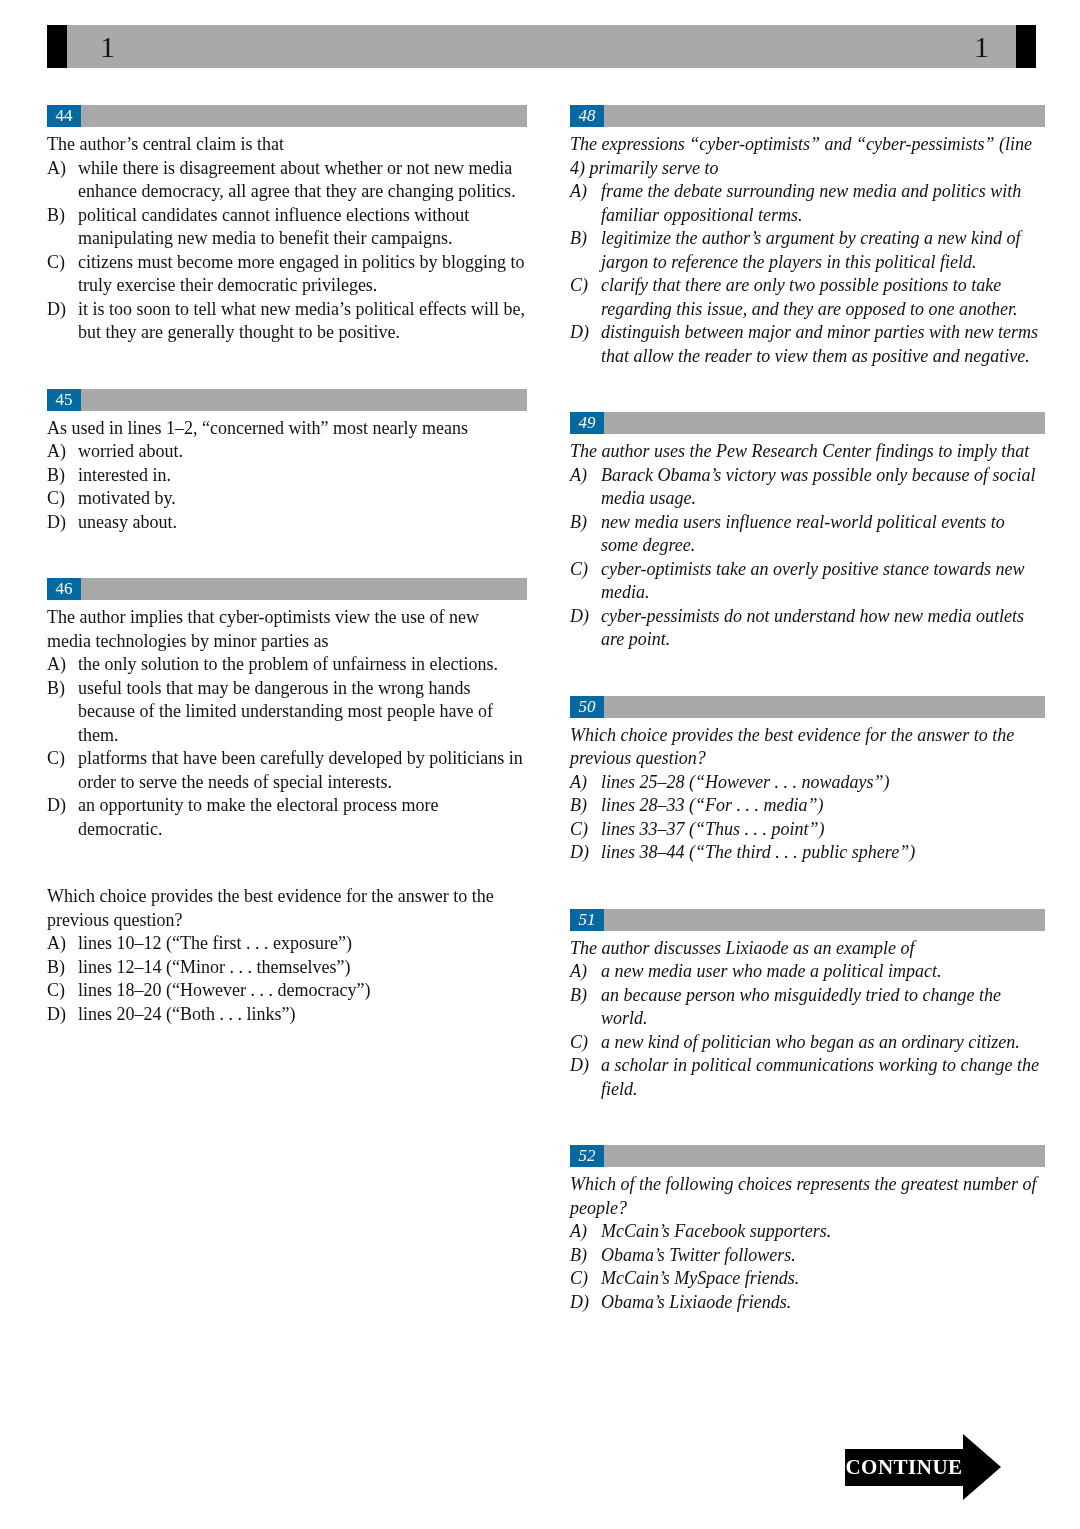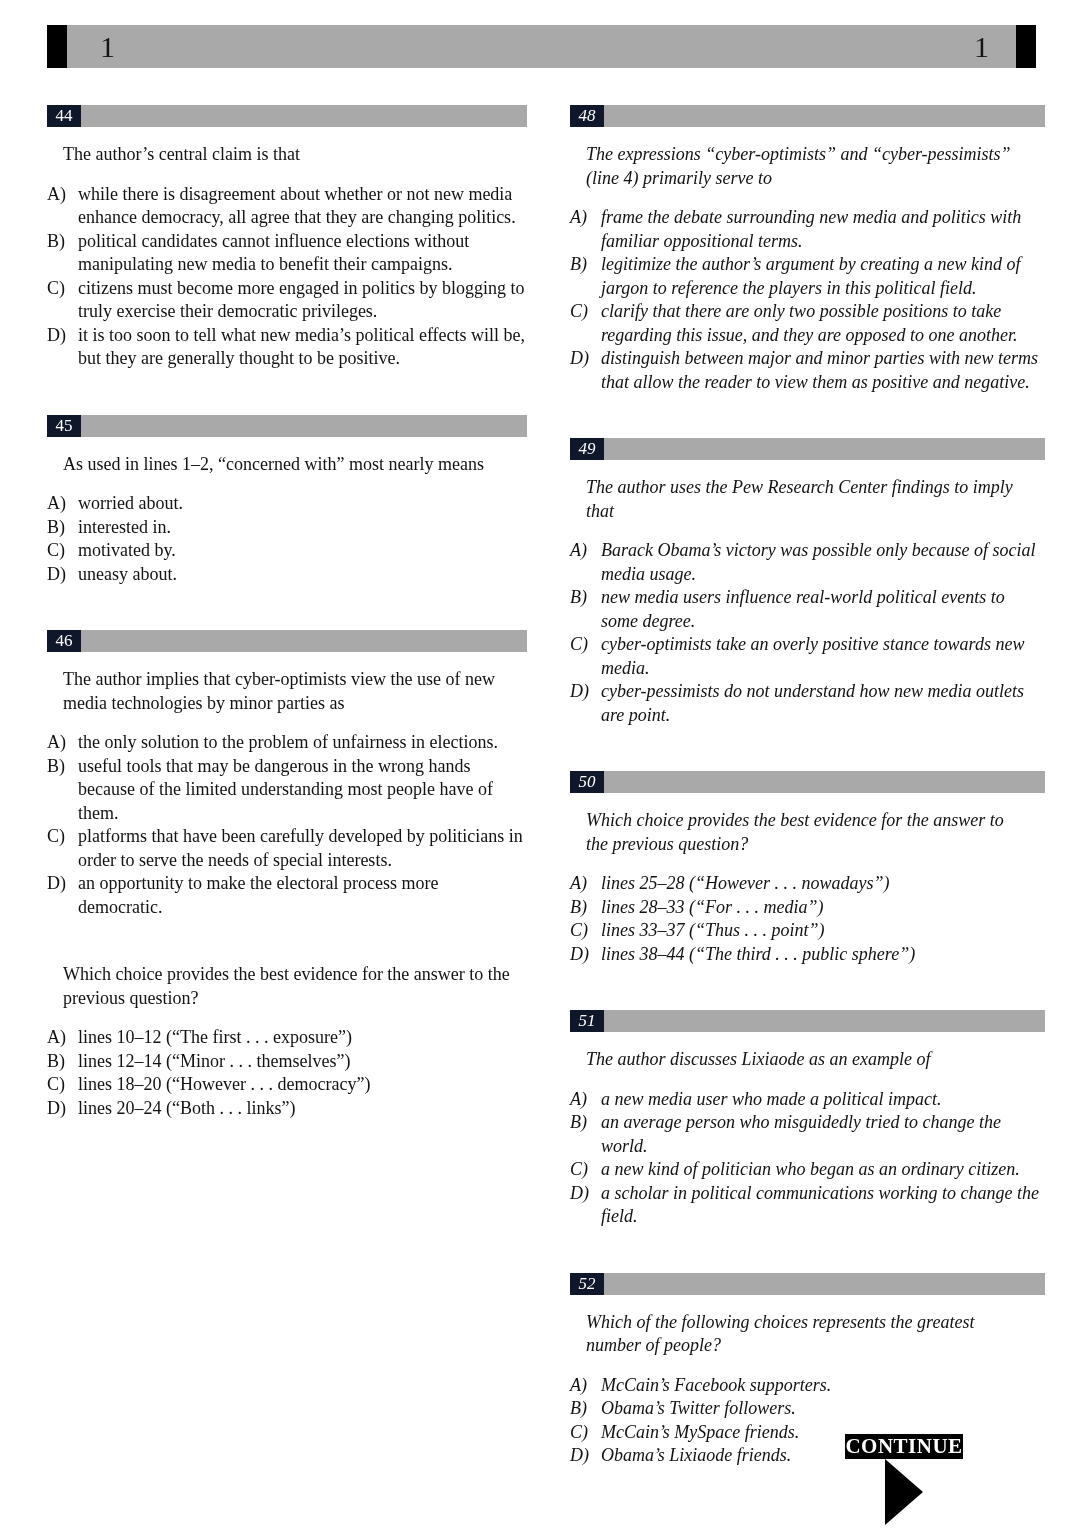--- a/index.html
+++ b/index.html
@@ -33,39 +33,39 @@
     width: 998px;
     display: flex; gap: 43px;
   }
   .col { display: block; }
   .col-left  { width: 480px; }
   .col-right { width: 475px; font-style: italic; }
 
   .question { margin: 0 0 44px 0; }
   .q-header { display: flex; height: 22px; margin-bottom: 6px; }
   .q-num {
-    width: 34px; background: #0f172a; color: #fff;
+    width: 34px; background: #0369a1; color: #fff;
     font-size: 17px; line-height: 22px; text-align: center;
   }
   .q-bar { flex: 1; background: #a9a9a9; }
 
   .q-stem {
-    margin: 16px; font-size: 18px; line-height: 23.5px;
+    margin: 0; font-size: 18px; line-height: 23.5px;
   }
   .choice {
     display: flex; font-size: 18px; line-height: 23.5px;
   }
   .c-letter { width: 31px; flex-shrink: 0; }
   .c-text { flex: 1; }
 
   
   .continue {
     position: absolute; left: 845px; top: 1434px;
     height: 66px;
-    display: flex; align-items: center; flex-direction: column;
+    display: flex; align-items: center;
   }
   .continue-box {
     width: 118px; height: 37px; background: #000;
     color: #fff; display: flex; align-items: center; justify-content: center;
     font-size: 21px; font-weight: bold; letter-spacing: 0.5px;
   }
   .continue-head {
     width: 0; height: 0;
     border-top: 33px solid transparent;
     border-bottom: 33px solid transparent;
@@ -261,21 +261,21 @@
         <span class="q-num">51</span>
         <span class="q-bar"></span>
       </div>
       <p class="q-stem">The author discusses Lixiaode as an example of</p>
       <div class="choice">
         <span class="c-letter">A)</span>
         <span class="c-text">a new media user who made a political impact.</span>
       </div>
       <div class="choice">
         <span class="c-letter">B)</span>
-        <span class="c-text">an average person who misguidedly tried to change the world.</span>
+        <span class="c-text">an because person who misguidedly tried to change the world.</span>
       </div>
       <div class="choice">
         <span class="c-letter">C)</span>
         <span class="c-text">a new kind of politician who began as an ordinary citizen.</span>
       </div>
       <div class="choice">
         <span class="c-letter">D)</span>
         <span class="c-text">a scholar in political communications working to change the field.</span>
       </div>
     </section>

